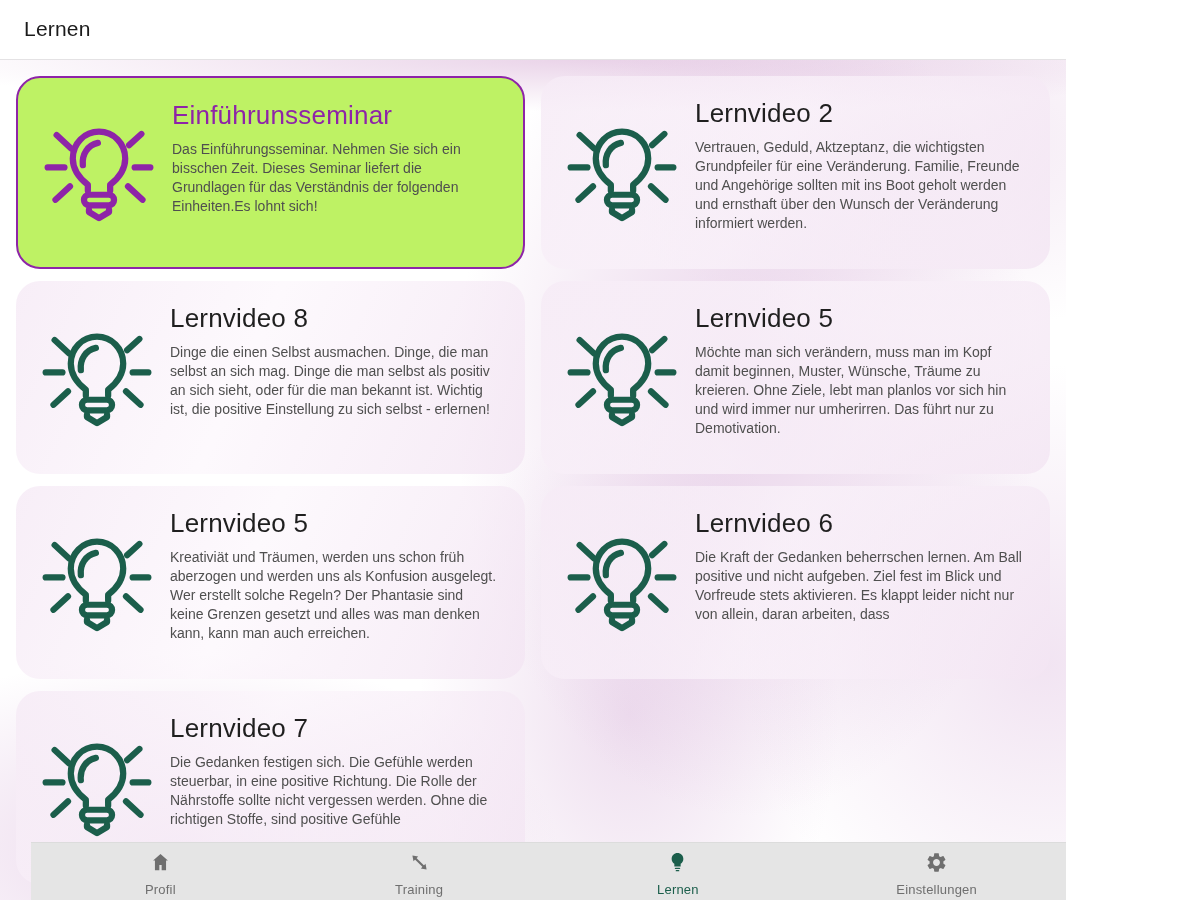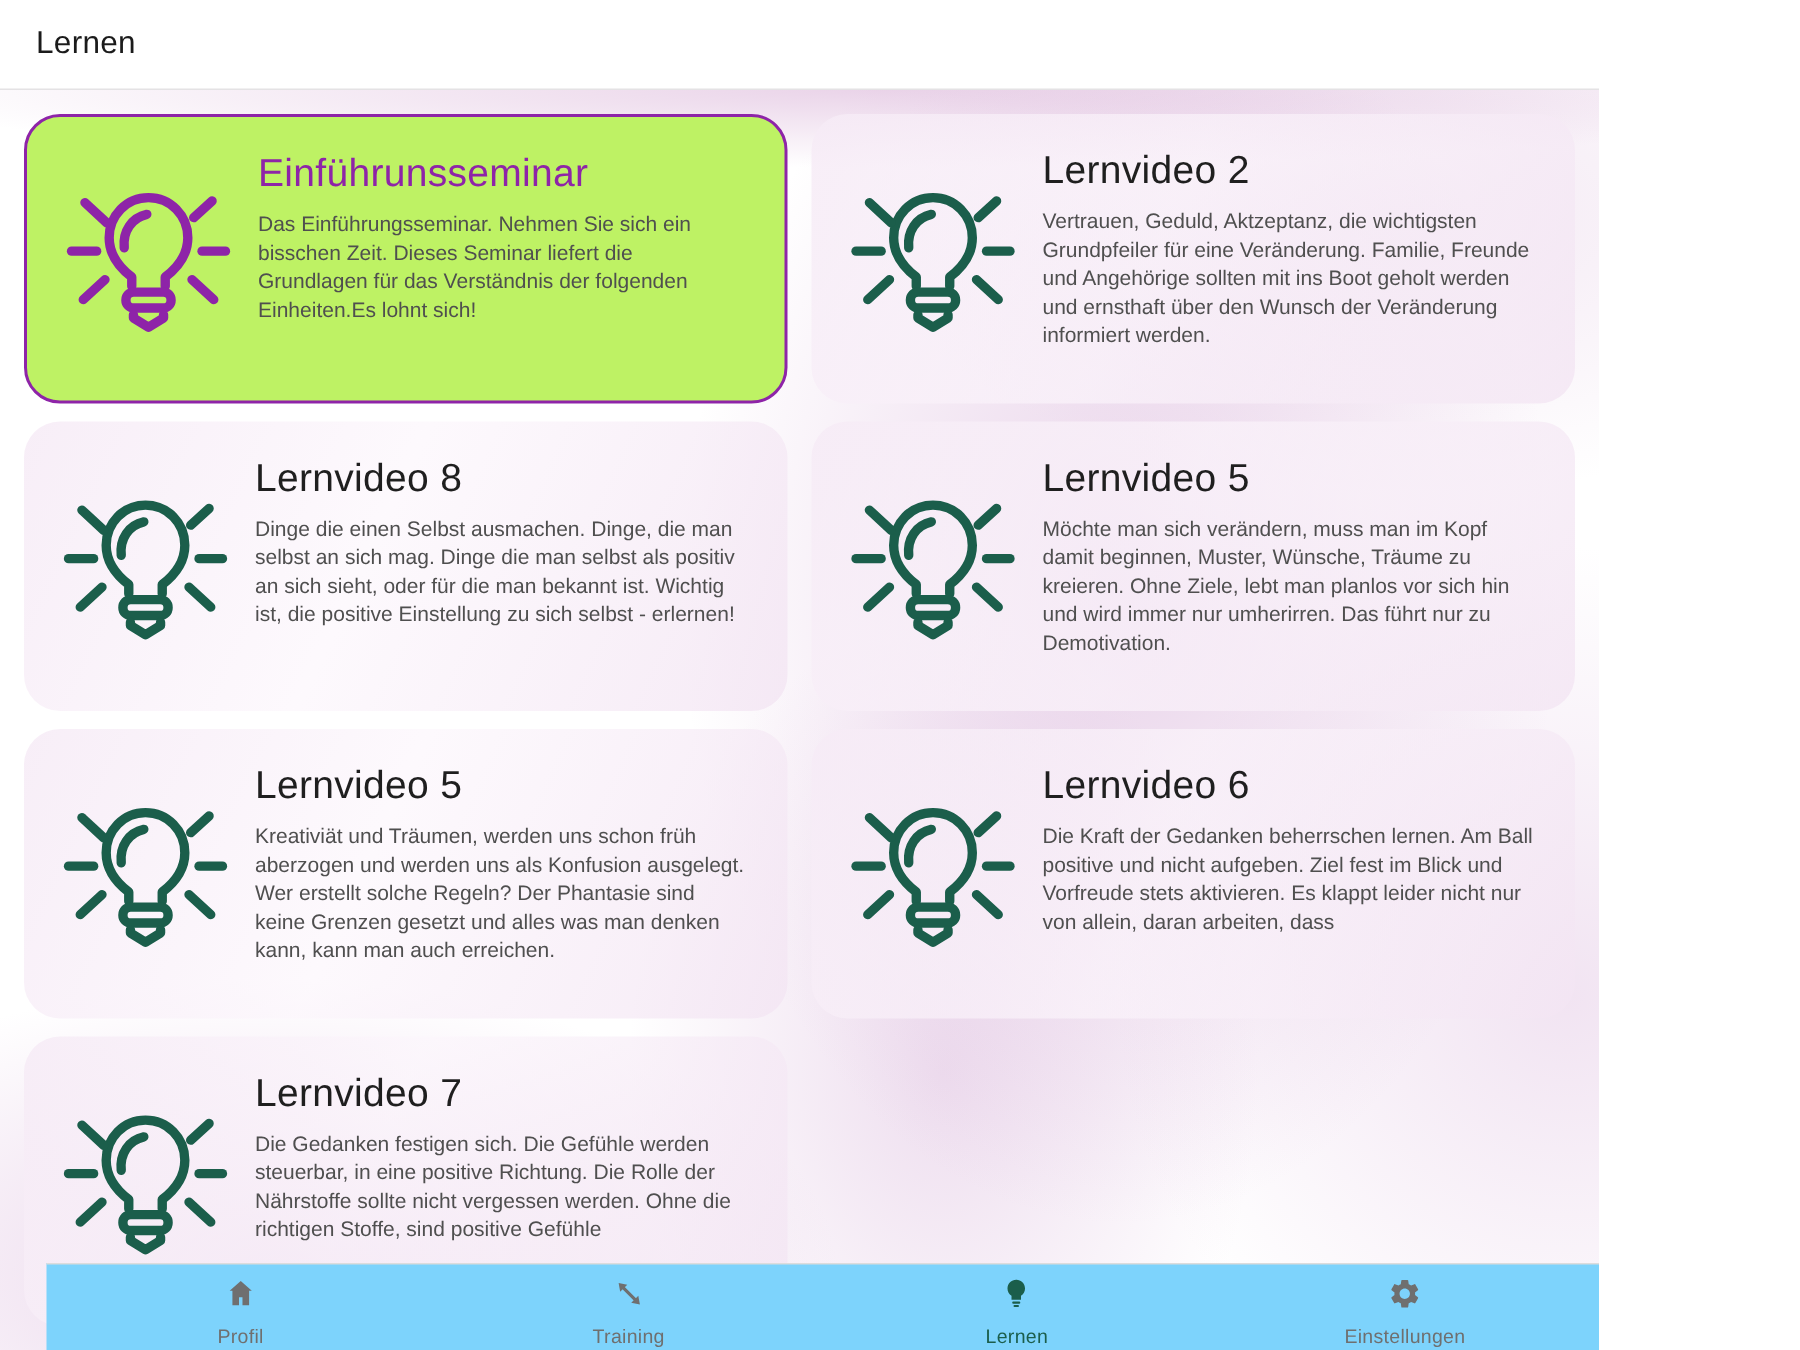--- a/index.html
+++ b/index.html
@@ -34,21 +34,21 @@
   .icon-col svg{width:116px;height:116px;}
   .card.green  .icon-col{color:var(--accent-green,#1b5e4b);}
   .card.purple .icon-col{color:var(--accent-purple,#8e24a8);}
   .text-col{flex:1;min-width:0;align-self:flex-start;padding-top:2px;}
   .card-title{font-size:26px;font-weight:400;color:var(--card-title,#1f1f1f);
               margin:0 0 9px 0;letter-spacing:.2px;}
   .card.purple .card-title{color:var(--accent-purple,#8e24a8);}
   .card-desc{font-size:14px;line-height:1.36;color:var(--body-text,#4f4f4f);margin:0;}
 
   
-  .nav{position:absolute;left:0;right:0;bottom:0;height:57px;background:#7dd3fc;
+  .nav{position:absolute;left:0;right:0;bottom:0;height:57px;background:#e5e5e5;
        border-top:1px solid #dcdcdc;display:flex;z-index:10;margin-left:31px;}
   .nav-item{flex:1;display:flex;flex-direction:column;align-items:center;
             justify-content:flex-start;padding-top:8px;gap:4px;cursor:pointer;
             color:var(--nav-inactive,#6f6f6f);}
   .nav-item svg{width:23px;height:23px;}
   .nav-item .nav-label{font-size:13px;letter-spacing:.2px;}
   .nav-item.active{color:var(--accent-green,#1b5e4b);}
 </style>
 </head>
 <body>

